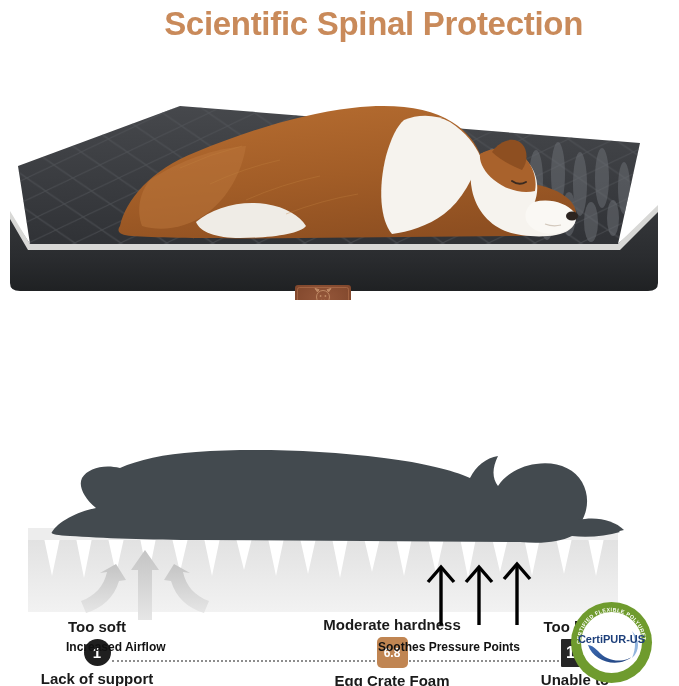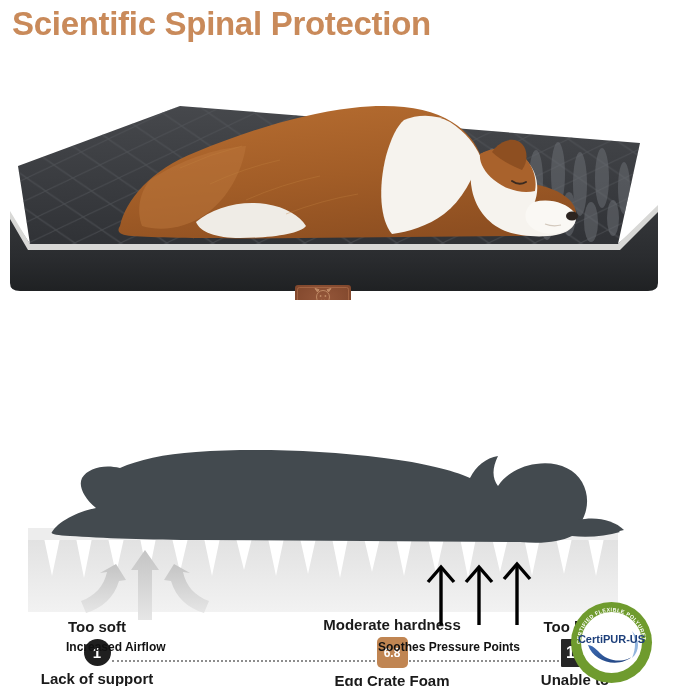--- a/index.html
+++ b/index.html
@@ -12,26 +12,26 @@
     height: 686px;
     position: relative;
     overflow: hidden;
     font-family: "Liberation Sans", sans-serif;
     color: #1a1a1a;
   }
 
   
   #title-bar {
     position: absolute;
-    left: 12px; top: 0;
+    left: 6px; top: 0;
     width: 577px;
     height: 48px;
     display: flex;
     align-items: center;
-    justify-content: flex-start;
+    justify-content: flex-end;
   }
   #page-title {
     font-size: 33px;
     font-weight: bold;
     letter-spacing: -0.3px;
     color: #c98a5a;
     white-space: nowrap;
   }
 
   

